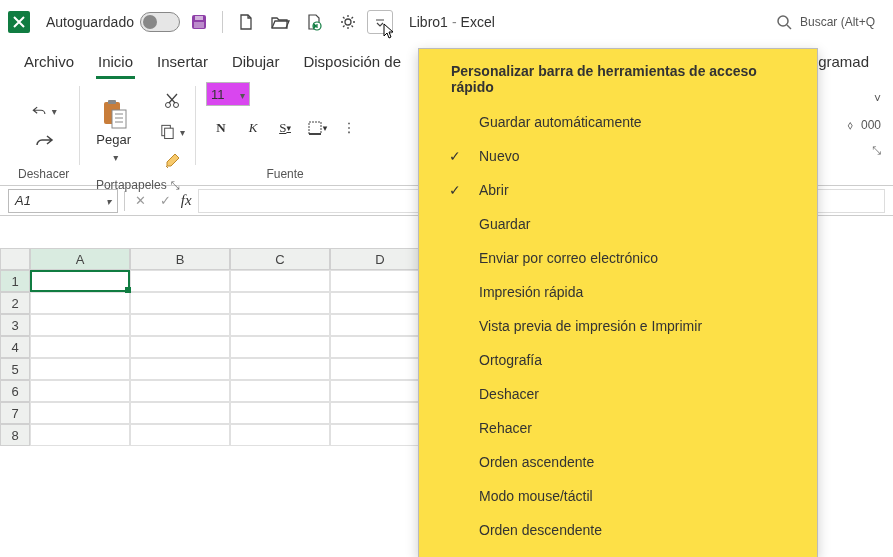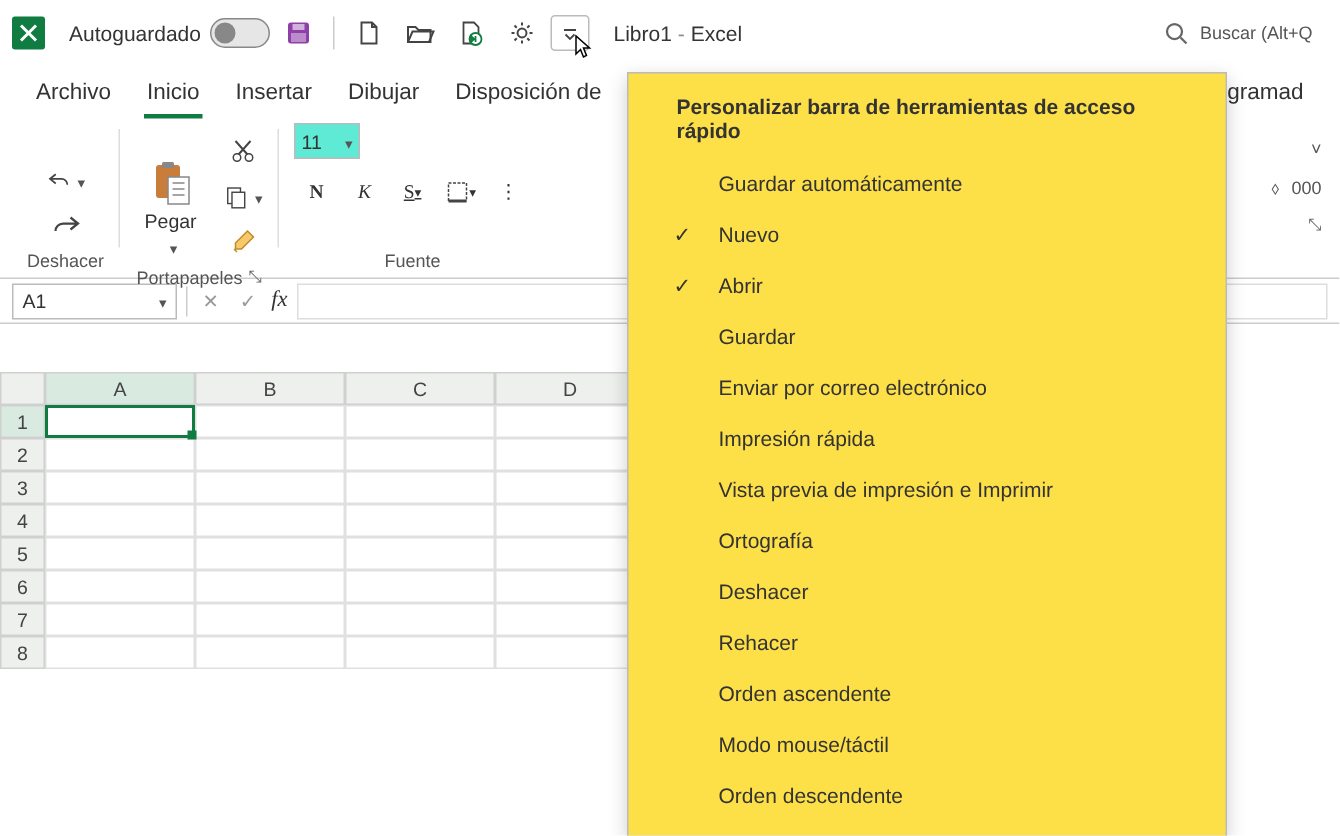--- a/index.html
+++ b/index.html
@@ -22,37 +22,37 @@
   
   .tabs { display:flex; align-items:flex-end; padding:0 12px; height:32px; gap:0; border-bottom: none; }
   .tab { padding:4px 12px 6px 12px; font-size:15px; cursor:pointer; position:relative; }
   .tab.active::after { content:""; position:absolute; bottom:-3px; left:10px; right:10px; height:3px; background:#107c41; }
   
   
   .ribbon { display:flex; height:110px; border-bottom:1px solid #ccc; padding:6px 8px 0 8px; gap:0; }
   .group { display:flex; flex-direction:column; align-items:center; padding:0 10px; position:relative; }
   .group-sep { width:1px; background:#ddd; margin:4px 0 20px 0; }
   .group-label { font-size:12px; color:#555; margin-top:auto; padding:4px 0 4px 0; display:flex; align-items:center; gap:4px; }
-  .group-content { display:flex; align-items:flex-end; gap:12px; padding-top:6px; flex:1; }
+  .group-content { display:flex; align-items:center; gap:22px; padding-top:6px; flex:1; }
   .big-btn { display:flex; flex-direction:column; align-items:center; gap:2px; padding:2px 6px; cursor:pointer; }
   .big-btn .lbl { font-size:13px; }
   .mini-col { display:flex; flex-direction:column; gap:4px; }
   .mini-btn { width:26px; height:26px; display:flex; align-items:center; justify-content:center; cursor:pointer; }
   .font-row { display:flex; gap:2px; }
   .font-select { border:1px solid #bbb; height:24px; width:140px; padding:0 6px; display:flex; align-items:center; justify-content:space-between; background:#fff; font-size:13px; }
-  .size-select { border:1px solid #bbb; height:24px; width:44px; padding:0 4px; display:flex; align-items:center; justify-content:space-between; background:#5eead4; font-size:13px; }
+  .size-select { border:1px solid #bbb; height:24px; width:44px; padding:0 4px; display:flex; align-items:center; justify-content:space-between; background:#d946ef; font-size:13px; }
   .caret-down::after { content:"▾"; font-size:10px; color:#555; margin-left:4px; }
   .fmt-row { display:flex; gap:2px; margin-top:8px; }
   .fmt-btn { width:30px; height:28px; display:flex; align-items:center; justify-content:center; cursor:pointer; font-family:"Times New Roman", serif; }
   .launcher { font-size:11px; color:#666; cursor:pointer; }
   .ribbon-right { margin-left:auto; display:flex; flex-direction:column; align-items:flex-end; padding:10px 4px 0 0; gap:12px; font-size:12px; color:#555;}
   
   
   .fxbar { display:flex; align-items:center; height:30px; border-bottom:1px solid #ccc; padding:3px 8px; gap:6px;}
-  .namebox { border:1px solid #bbb; height:24px; width:110px; padding:0 6px; display:flex; align-items:center; justify-content:space-between; background:#fff; }
+  .namebox { border:1px solid #bbb; height:24px; width:110px; padding:0 6px; display:flex; align-items:center; justify-content:space-between; background:#fff;font-style:italic; }
   .fxctrl { color:#999; padding:0 4px; }
   .fx-symbol { font-style:italic; font-family:serif; font-size:15px; }
   .formula-input { flex:1; height:24px; border:1px solid #ddd; padding:0 6px; }
   
   
   .grid { display:grid; grid-template-columns: 30px repeat(4, 100px); }
   .colhead, .rowhead, .corner { background:#eef0ee; border:1px solid #d0d0d0; height:22px; display:flex; align-items:center; justify-content:center; font-size:13px; color:#444; }
   .cell { border:1px solid #e0e0e0; height:22px; background:#fff; }
   .cell.selected { border:2px solid #107c41; position:relative; }
   .cell.selected::after { content:""; position:absolute; right:-3px; bottom:-3px; width:6px; height:6px; background:#107c41; }

